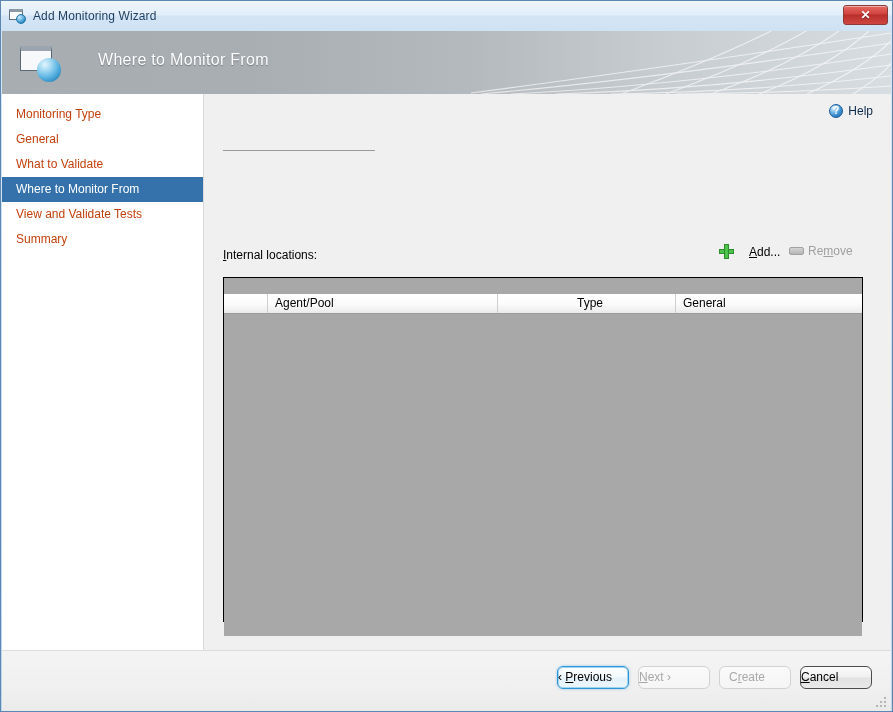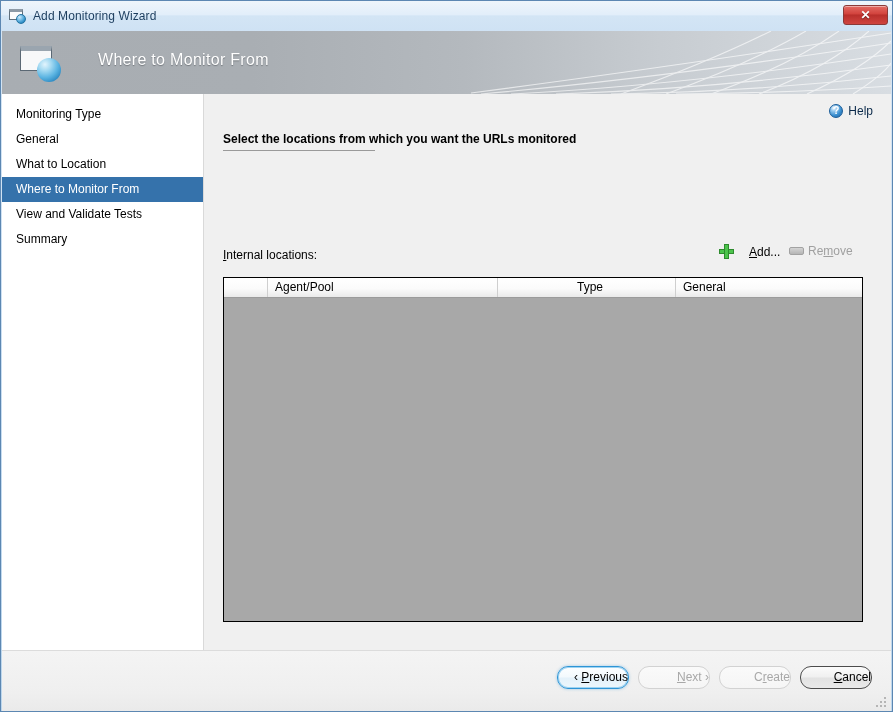--- a/index.html
+++ b/index.html
@@ -109,21 +109,21 @@
   #sidebar {
     position: absolute; left: 0; top: 0;
     width: 202px; height: 556px;
     background: #ffffff;
     border-right: 1px solid #d9d9d9;
     padding-top: 8px;
   }
   .nav-item {
     height: 25px; line-height: 25px;
     padding-left: 14px;
-    font-size: 12px; color: #000000;
+    font-size: 12px; color: #c2410c;
     white-space: nowrap;
     cursor: pointer;
   }
   .nav-item.selected {
     background: #3572ab;
     color: #ffffff;
   }
 
   #content {
     position: absolute; left: 202px; top: 0;
@@ -189,20 +189,21 @@
   #locations-table {
     position: absolute; left: 19px; top: 183px;
     width: 640px; height: 345px;
     border: 1px solid #000000;
     background: #a8a8a8;
   }
   #table-head {
     display: flex; height: 20px;
     background: linear-gradient(to bottom, #ffffff 0%, #fbfbfb 55%, #eaeaea 100%);
     border-bottom: 1px solid #9b9b9b;
+    margin-top: 16px;
   }
   .th {
     font-size: 12px; color: #000000;
     padding-left: 7px; line-height: 19px;
     border-right: 1px solid #cfcfcf;
     white-space: nowrap; overflow: hidden;
     cursor: pointer;
   }
   .th.c0 { width: 44px; padding-left: 0; }
   .th.c1 { width: 230px; }
@@ -213,23 +214,23 @@
   
   #footer {
     position: absolute; left: 1px; top: 649px;
     width: 889px; height: 61px;
     background: linear-gradient(to bottom, #f4f4f4 0%, #efefef 70%, #eaeaea 100%);
     border-top: 1px solid #dcdcdc;
   }
   .btn {
     position: absolute; top: 15px;
     width: 72px; height: 23px;
-    font-size: 12px; line-height: 21px; text-align: right;
+    font-size: 12px; line-height: 21px; text-align: left;
     background: linear-gradient(to bottom, #fdfdfd 0%, #f4f4f4 48%, #e7e7e7 52%, #ededed 100%);
-    border: 1px solid #a9a9a9; border-radius: 11px;
+    border: 1px solid #a9a9a9; border-radius: 6px;
     color: #000000; cursor: pointer; white-space: nowrap;
   }
   .btn.focused {
     border: 1px solid #2e95d6;
     box-shadow: 0 0 0 1px #9fd4f2 inset, 0 0 3px rgba(46,149,214,.45);
     background: linear-gradient(to bottom, #fdfeff 0%, #f3f9fd 48%, #e4f1fa 52%, #ecf6fc 100%);
   }
   .btn.default-focus {
     border: 1px solid #4c4c4c;
     background: linear-gradient(to bottom, #fbfbfb 0%, #f0f0f0 48%, #e2e2e2 52%, #e9e9e9 100%);
@@ -291,34 +292,33 @@
       <div class="bn-ball"></div>
     </div>
     <div id="banner-title">Where to Monitor From</div>
   </div>
 
   <div id="body-area">
 
     <div id="sidebar">
         <div class="nav-item"><span>Monitoring Type</span></div>
         <div class="nav-item"><span>General</span></div>
-        <div class="nav-item"><span>What to Location</span></div>
+        <div class="nav-item"><span>What to Validate</span></div>
         <div class="nav-item selected"><span>Where to Monitor From</span></div>
         <div class="nav-item"><span>View and Validate Tests</span></div>
         <div class="nav-item"><span>Summary</span></div>
       </div>
 
     <div id="content">
 
       <div id="help-link">
         <div class="help-icon">?</div>
         <span id="help-text">Help</span>
       </div>
 
-      <div id="instruction">Select the locations from which you want the URLs monitored</div>
       <div id="instruction-rule"></div>
 
       <div id="locations-label">
         <span class="accel">I</span><span>nternal locations:</span>
       </div>
 
       <div id="add-button">
         <span class="plus-icon">
             <i class="h"></i>
             <i class="v"></i>

